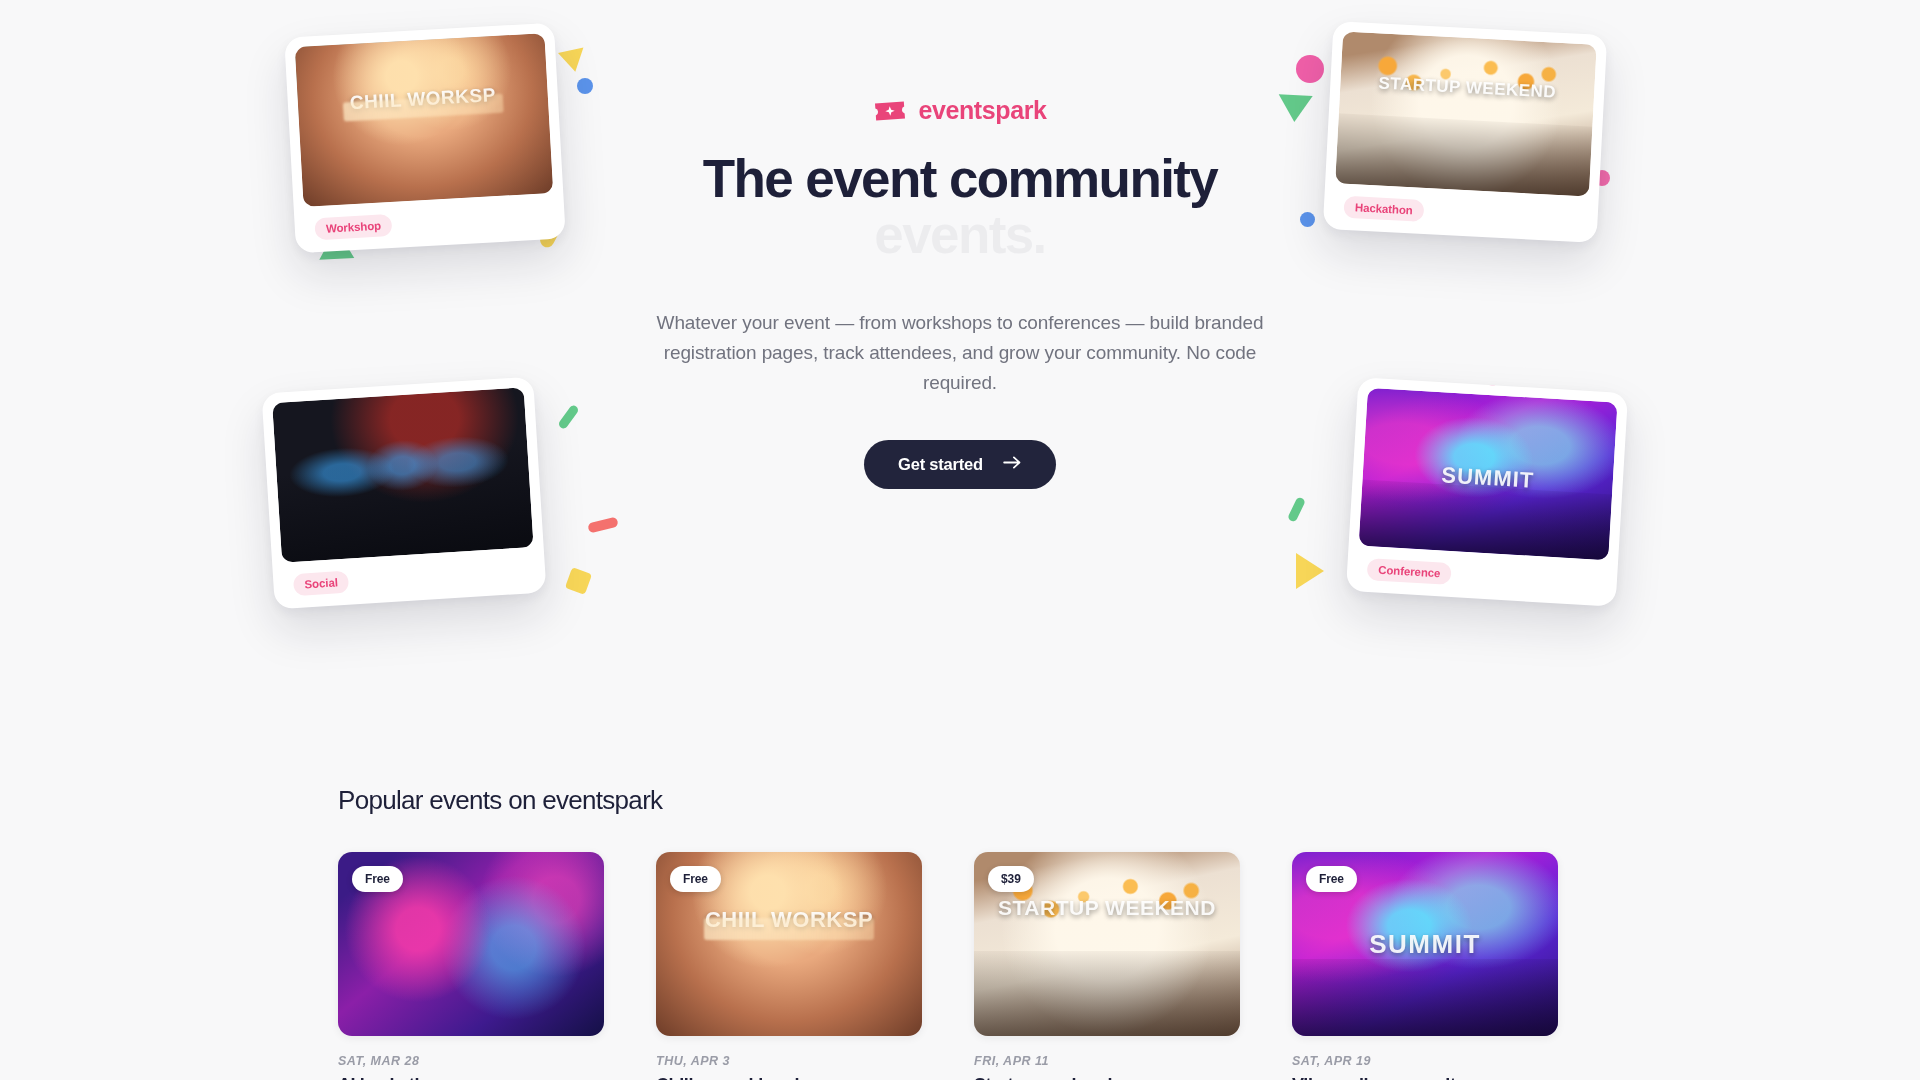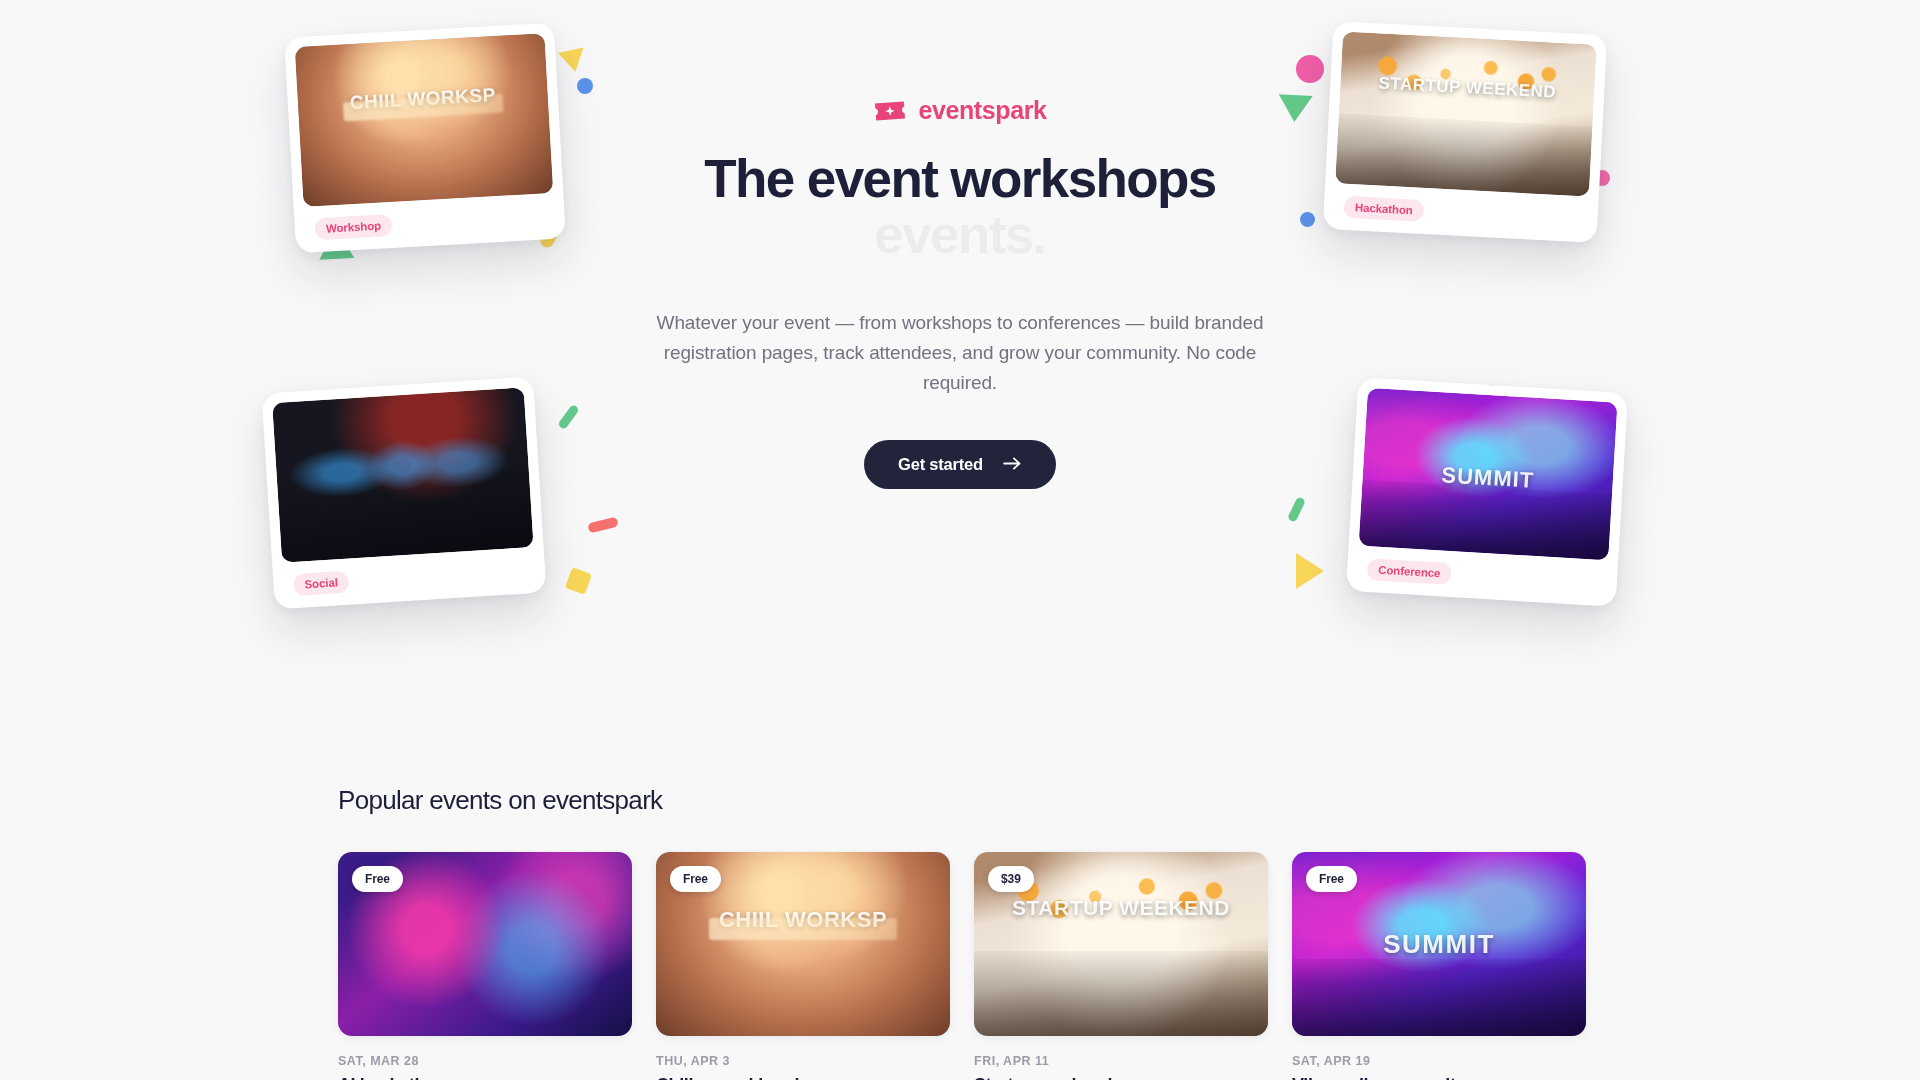--- a/index.html
+++ b/index.html
@@ -33,21 +33,21 @@
   }
   .headline .ghost { color:#1e2039; opacity:0.05; display:block; }
 
   .subcopy {
     margin-top:45px; font-size:19px; line-height:30px;
     color:#71737f; letter-spacing:-0.1px; padding:0 8px;
   }
 
   .cta-wrap { margin-top:42px; display:flex; justify-content:center; }
   .cta {
-    display:inline-flex; align-items:center; gap:20px;
+    display:inline-flex; gap:20px;
     background:#22243c; color:#ffffff;
     border:none; border-radius:999px;
     padding:15px 34px; font-size:16.5px; font-weight:bold;
     letter-spacing:-0.2px; cursor:pointer;
     font-family:"Liberation Sans", sans-serif;
   }
   .cta .arrow { font-size:17px; line-height:1; display:block; }
 
   
   .polaroid {
@@ -151,34 +151,34 @@
 
   
   .section { position:absolute; left:0; top:720px; width:1920px; padding:0 338px; }
   .section-title {
     font-size:26px; font-weight:normal; letter-spacing:-0.7px;
     color:#1e2039; margin-top:65px; margin-bottom:36px;
   }
   .cards { display:flex; gap:32px; }
   .ecard { width:286px; cursor:pointer; }
   .ecard .media {
-    position:relative; width:294px; height:184px;
+    position:relative; width:266px; height:184px;
     border-radius:14px; overflow:hidden;
     box-shadow:0 2px 8px rgba(22,24,48,0.07);
   }
   .price-pill {
     position:absolute; left:14px; top:14px; z-index:2;
     background:#ffffff; color:#1e2039;
     font-size:12px; font-weight:bold; letter-spacing:-0.1px;
     padding:6px 13px; border-radius:999px;
     box-shadow:0 2px 6px rgba(0,0,0,.16);
   }
   .ecard .date {
     margin-top:18px; font-size:12.5px; font-weight:bold;
-    color:#9a9ca7; letter-spacing:0.5px; text-transform:uppercase;
+    color:#9a9ca7; letter-spacing:0.5px; text-transform:uppercase;font-style:italic;
   }
   .ecard .etitle {
     margin-top:7px; font-size:18px; font-weight:bold;
     color:#1e2039; letter-spacing:-0.4px;
   }
 </style>
 </head>
 <body>
 
 <div class="page">
@@ -249,21 +249,21 @@
             <g transform="rotate(-4 20 14)">
               <path d="M3 4 H37 V10 a4.2 4.2 0 0 0 0 8 V24 H3 V18 a4.2 4.2 0 0 0 0 -8 Z" fill="#e9447a"></path>
               <path d="M20 8.5 l1.5 4 4 1.5 -4 1.5 -1.5 4 -1.5 -4 -4 -1.5 4 -1.5 Z" fill="#ffffff"></path>
             </g>
           </svg>
         </span>
         <span class="brand-name">eventspark</span>
       </div>
 
       <h1 class="headline">
-        <span>The event workshops</span><br>
+        <span>The event community</span><br>
         <span class="ghost">events.</span>
       </h1>
 
       <p class="subcopy">Whatever your event — from workshops to conferences — build branded registration pages, track attendees, and grow your community. No code required.</p>
 
       <div class="cta-wrap">
         <button class="cta">
           <span>Get started</span>
           <span class="arrow">
             <svg viewBox="0 0 20 14" width="19" height="13" aria-hidden="true">

